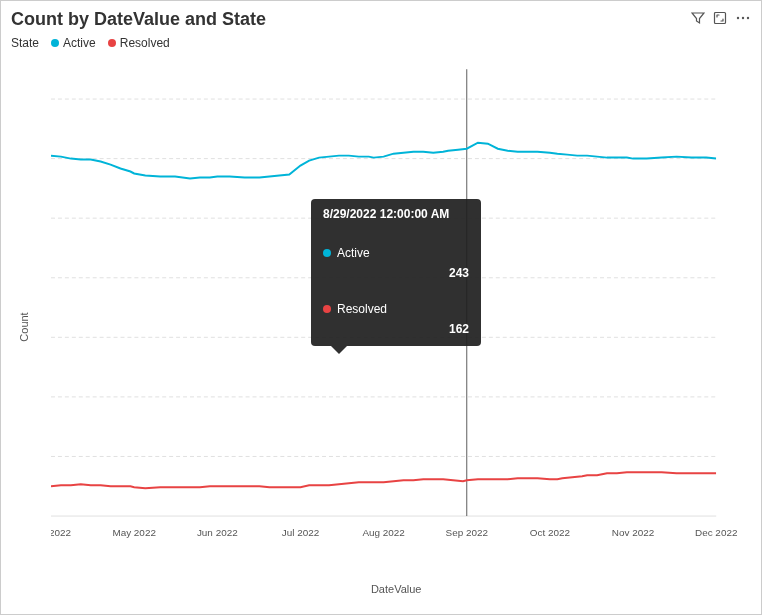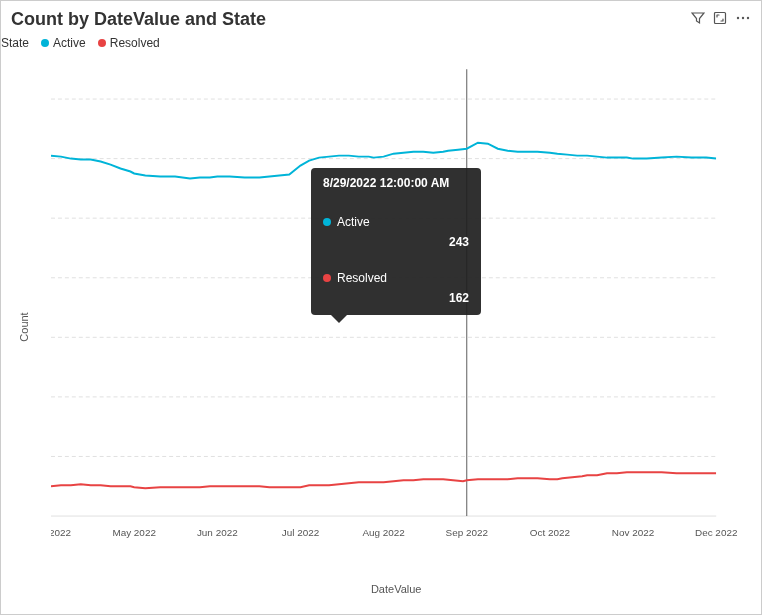--- a/index.html
+++ b/index.html
@@ -30,21 +30,21 @@
     }
     .chart-icon {
       color: #555;
       font-size: 14px;
       cursor: pointer;
     }
     .legend {
       display: flex;
       align-items: flex-end;
       gap: 12px;
-      padding: 2px 10px 6px 0;
+      padding: 2px 10px 6px 10px;
       font-size: 12px;
       color: #333;
     }
     .legend-item {
       display: flex;
       align-items: center;
       gap: 4px;
     }
     .legend-dot {
       width: 8px;
@@ -334,21 +334,21 @@
           600,406
           615,406
           630,407
           645,407
           660,407
           670,407
         "></polyline>
 
     </svg>
 
-    <div class="tooltip" style="position:absolute; left: 310px; top: 112px;">
+    <div class="tooltip" style="position:absolute; left: 310px; top: 143px;">
       <div class="tooltip-title">8/29/2022 12:00:00 AM</div>
       <div class="tooltip-row">
         <div class="tooltip-dot" style="background:#00B4D8;"></div>
         <span class="tooltip-label">Active</span>
         <span class="tooltip-value">243</span>
       </div>
       <div class="tooltip-row">
         <div class="tooltip-dot" style="background:#E84343;"></div>
         <span class="tooltip-label">Resolved</span>
         <span class="tooltip-value">162</span>

